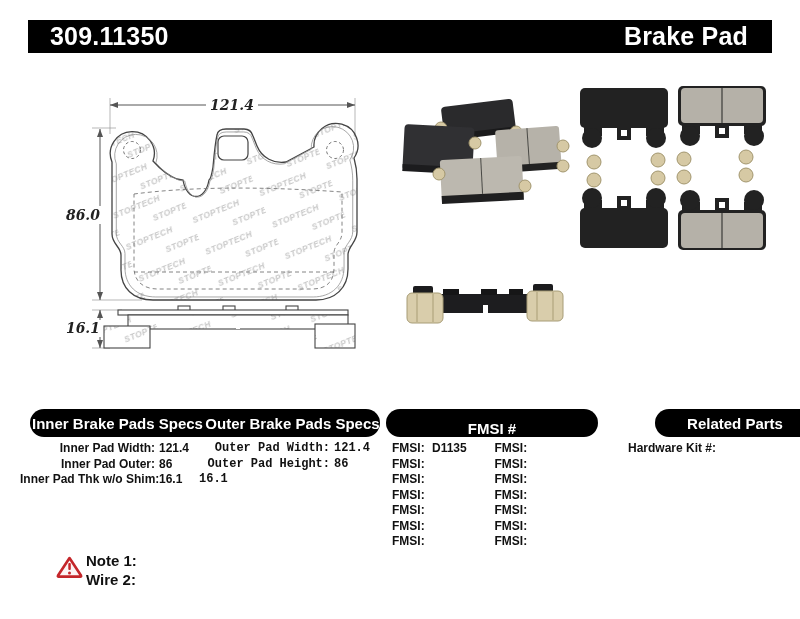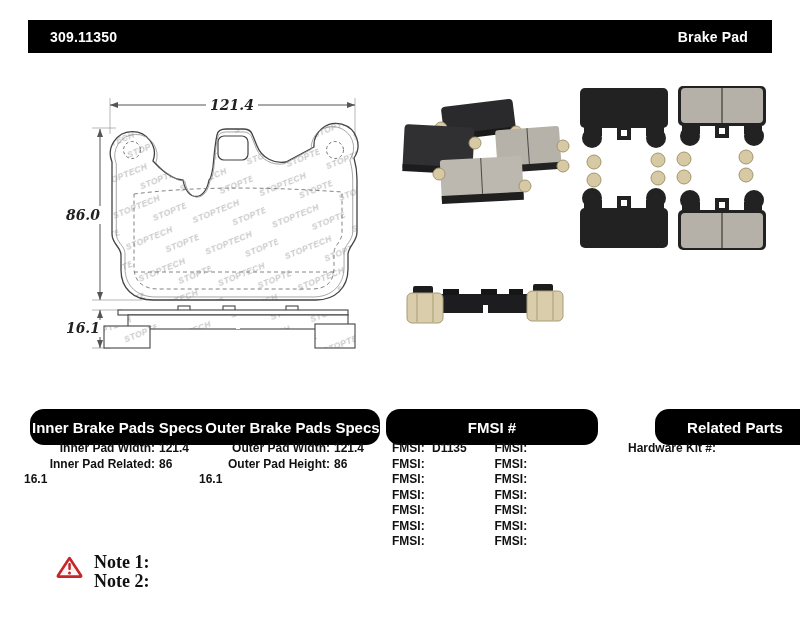--- a/index.html
+++ b/index.html
@@ -3,50 +3,50 @@
 <meta charset="utf-8">
 <style>
   html,body{margin:0;padding:0;background:#fff;}
   #page{position:relative;width:800px;height:619px;background:#fff;
         font-family:"Liberation Sans",sans-serif;color:#111;overflow:hidden;}
 
   
   .title-bar{position:absolute;left:28px;top:20px;width:744px;height:33px;
              background:#000;color:#fff;display:flex;justify-content:space-between;
              align-items:center;padding:0 24px 0 22px;box-sizing:border-box;}
-  .title-bar span{font-size:14px;font-weight:bold;letter-spacing:.2px;}
+  .title-bar span{font-size:25px;font-weight:bold;letter-spacing:.2px;}
 
   
   .abs{position:absolute;}
 
   
-  .thead{position:absolute;top:409px;height:36px;background:#000;color:#fff;
+  .thead{position:absolute;top:409px;height:28px;background:#000;color:#fff;
          display:flex;align-items:center;justify-content:center;box-sizing:border-box;border-radius:14px;}
   .thead span{font-size:15px;font-weight:bold;}
   #bar-pads{left:30px;width:350px;}
   #bar-pads span{flex:1;text-align:center;}
-  #bar-fmsi{left:386px;width:212px;}
+  #bar-fmsi{left:386px;width:212px;align-items:flex-end;}
   #bar-related{left:608px;width:160px;margin-left:47px;}
 
   .spec-col{position:absolute;top:441px;font-size:12px;font-weight:bold;}
   .spec-row{display:flex;height:15.5px;line-height:15.5px;white-space:nowrap;}
   .spec-row .lbl{width:135px;text-align:right;}
   .spec-row .val{margin-left:4px;}
   #col-inner{left:20px;width:178px;}
-  #col-outer{left:195px;width:178px;}
+  #col-outer{left:195px;width:178px;font-family:Liberation Mono, monospace;}
   #col-fmsi{left:392px;width:205px;}
   #col-fmsi .spec-row{height:15.5px;}
   #col-fmsi .cell{display:flex;width:104px;}
   #col-fmsi .cell .flbl{width:32px;}
   #col-fmsi .cell .fval{margin-left:8px;}
   #col-related{left:628px;width:170px;}
   #col-related .spec-row{display:block;}
 
   
-  .note-label{position:absolute;left:94px;font-size:18px;font-weight:bold;font-family:Liberation Serif, serif;}
+  .note-label{position:absolute;left:86px;font-size:15px;font-weight:bold;}
 </style>
 </head>
 <body>
 
 <div id="page">
 
   <div class="title-bar">
     <span>309.11350</span>
     <span>Brake Pad</span>
   </div>
@@ -221,24 +221,25 @@
   <div class="thead" id="bar-related">
     <span>Related Parts</span>
   </div>
 
   <div class="spec-col" id="col-inner">
     <div class="spec-row">
       <span class="lbl">Inner Pad Width:</span>
       <span class="val">121.4</span>
     </div>
     <div class="spec-row">
-      <span class="lbl">Inner Pad Related:</span>
+      <span class="lbl">Inner Pad Outer:</span>
       <span class="val">86</span>
     </div>
     <div class="spec-row">
+      <span class="lbl">Inner Pad Thk w/o Shim:</span>
       <span class="val">16.1</span>
     </div>
   </div>
 
   <div class="spec-col" id="col-outer">
     <div class="spec-row">
       <span class="lbl">Outer Pad Width:</span>
       <span class="val">121.4</span>
     </div>
     <div class="spec-row">
@@ -333,17 +334,17 @@
   <svg class="abs" style="left:56px;top:556px;" width="27" height="22" viewBox="0 0 27 22">
     <path d="M13.5,2 L25,19.5 Q25.6,20.6 24.3,20.6 L2.7,20.6 Q1.4,20.6 2,19.5 Z" fill="#fdf4f4" stroke="#c4262a" stroke-width="2.6" stroke-linejoin="round"></path>
     <rect x="12.3" y="7" width="2.5" height="7" rx="1" fill="#c4262a"></rect>
     <circle cx="13.5" cy="17" r="1.5" fill="#c4262a"></circle>
   </svg>
   <div class="note-label" style="top:552px;">
     <span>Note 1:</span>
     <span></span>
   </div>
   <div class="note-label" style="top:571px;">
-    <span>Note 2:</span>
+    <span>Wire 2:</span>
     <span></span>
   </div>
 
 </div>
 
 </body></html>

